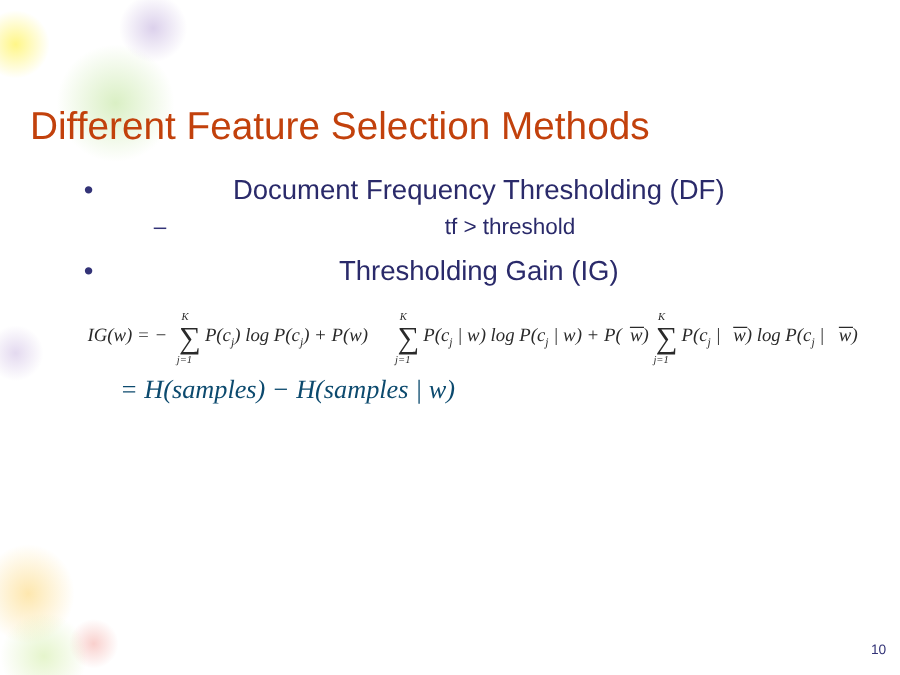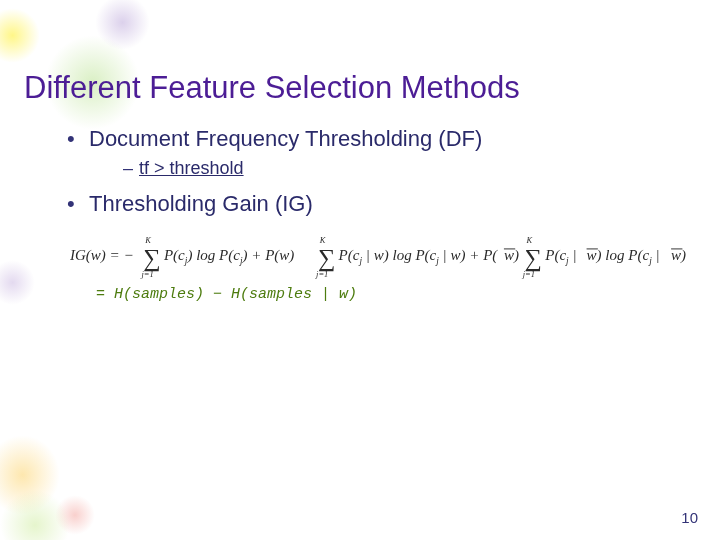--- a/index.html
+++ b/index.html
@@ -41,28 +41,29 @@
   .deco.bl-green  { bottom: -20px; left: 0px; width: 70px; height: 70px;
     background: radial-gradient(ellipse at center, #cceb9a 0%, rgba(204,235,154,0) 70%);}
   .deco.ml-vio    { top: 260px; left: -10px; width: 45px; height: 45px;
     background: radial-gradient(ellipse at center, #c8b4e0 0%, rgba(200,180,224,0) 70%);}
 
   .content { position: relative; z-index: 2; }
 
   h1.title {
     font-size: 31px;
     font-weight: 400;
-    margin: 0 0 18px -6px;
+    margin: 13px 0 18px -6px;
     letter-spacing: 0px;
-    color: #4c1d95;
+    color: #c2410c;
   }
   ul.top {
     list-style: none;
     padding: 0 0 0 24px;
     margin: 13px;
+    text-align: center;
   }
   ul.top > li {
     font-size: 22px;
     line-height: 1.35;
     margin-bottom: 4px;
     position: relative;
     padding-left: 22px;
   }
   ul.top > li::before {
     content: "•";
@@ -74,48 +75,47 @@
   ul.sub {
     list-style: none;
     padding: 0 0 0 34px;
     margin: 2px 0 8px 0;
   }
   ul.sub > li {
     font-size: 18px;
     line-height: 1.4;
     position: relative;
     padding-left: 16px;
-    text-decoration: underline;
   }
   ul.sub > li::before {
     content: "–";
     position: absolute;
     left: 0;
     color: #333377;
   }
   .formula-row {
     margin: 6px 0 2px 40px;
   }
   .formula-main {
     display: block;
     max-width: 640px;
   }
   .formula-eq {
-    font-family: Liberation Mono, monospace;
+    font-family: Liberation Serif, serif;
     font-style: italic;
-    font-size: 15px;
-    color: #4d7c0f;
+    font-size: 21px;
+    color: #0c4a6e;
     margin: 4px 0 0 26px;
     display: block;
   }
   .page-num {
     position: absolute;
     bottom: 14px;
-    right: 22px;
-    font-size: 15px;
+    right: 11px;
+    font-size: 11px;
     color: #333377;
   }
 </style>
 </head>
 <body>
 
 <div class="slide">
 
   <div class="deco tl-yellow"></div>
   <div class="deco tl-green"></div>

